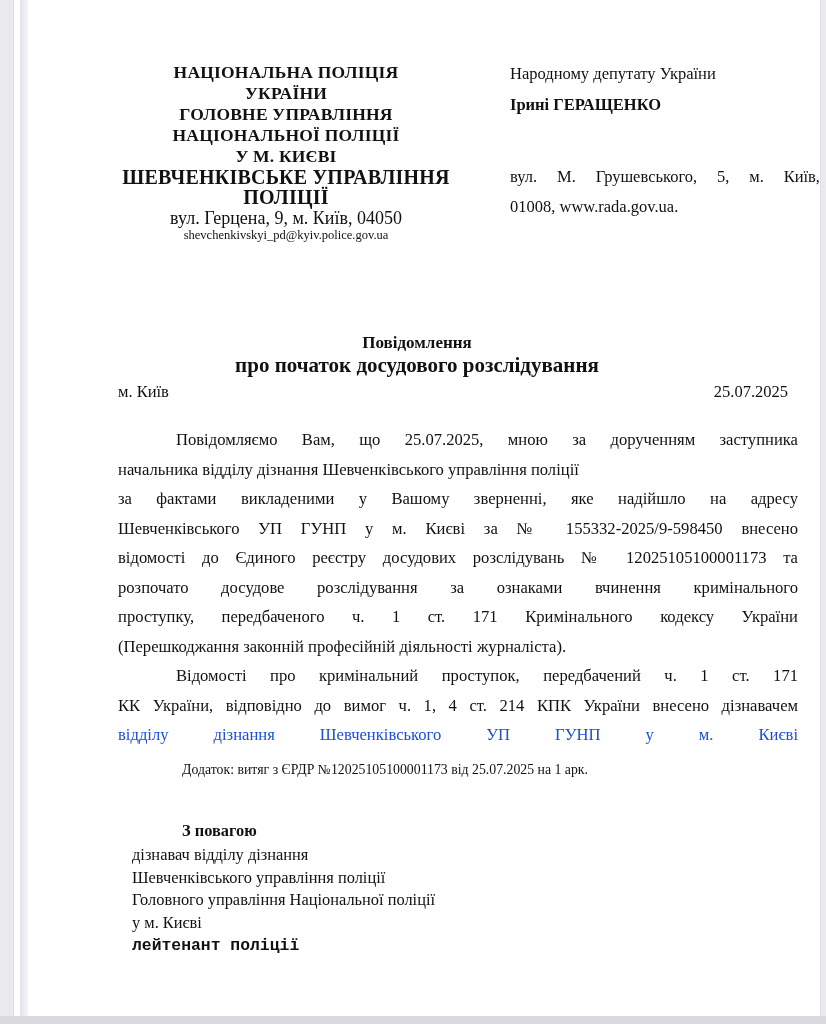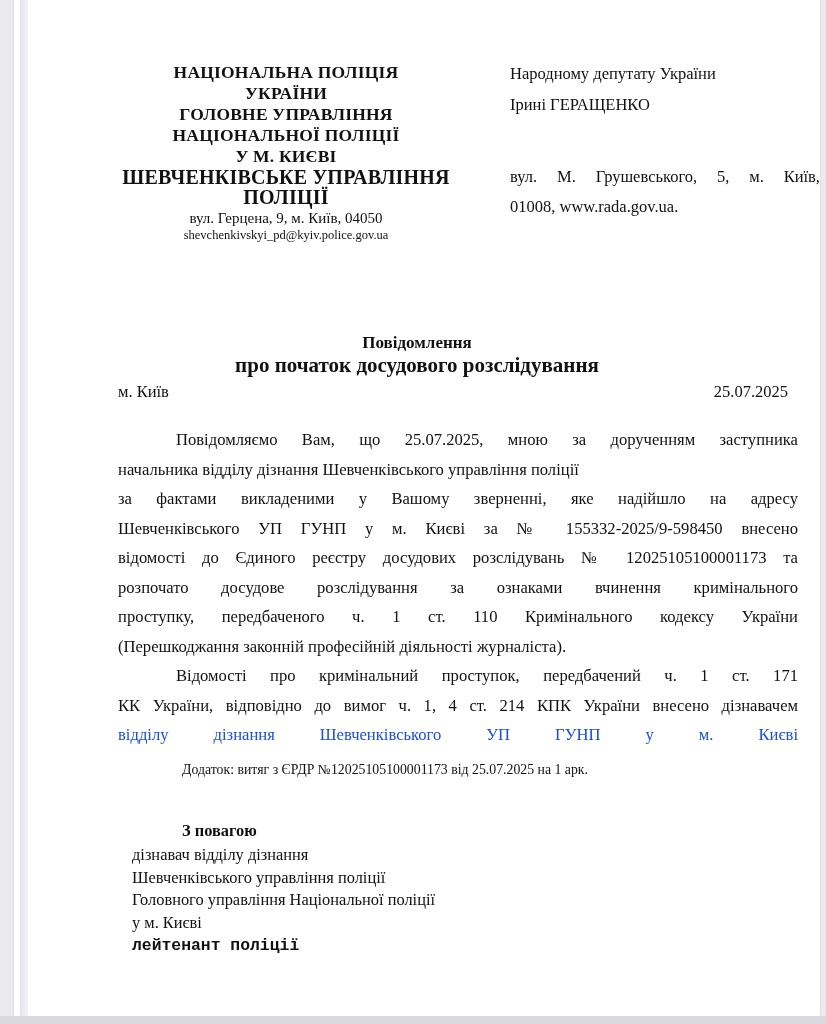--- a/index.html
+++ b/index.html
@@ -62,39 +62,39 @@
     font-size: 17.5px;
     line-height: 21px;
     letter-spacing: 0.2px;
   }
   .lh-line.sub {
     font-size: 20px;
     line-height: 20px;
   }
   .lh-addr {
     font-weight: normal;
-    font-size: 15px;
+    font-size: 18px;
     line-height: 18px;
     margin-top: 2px;
   }
   .lh-email {
     font-weight: normal;
     font-size: 12.5px;
     line-height: 16px;
   }
   .addressee {
     margin-left: 60px;
     width: 330px;
     font-size: 16.5px;
   }
   .addr-to {
     line-height: 24px;
   }
   .addr-name {
-    font-weight: normal;
+    font-weight: bold;
     line-height: 30px;
     margin-top: 4px;
   }
   .addr-street {
     margin-top: 42px;
     line-height: 30px;
     text-align: justify;
     text-align-last: justify;
     width: 310px;
   }
@@ -218,21 +218,21 @@
 
     <div class="body">
 
       <p class="para">
         <span class="justify-line" style="text-indent:58px;">Повідомляємо Вам, що 25.07.2025, мною за дорученням заступника</span>
         <span class="plain-line">начальника відділу дізнання Шевченківського управління поліції</span>
         <span class="justify-line">за фактами викладеними у Вашому зверненні, яке надійшло на адресу</span>
         <span class="justify-line">Шевченківського УП ГУНП у м. Києві за № 155332-2025/9-598450 внесено</span>
         <span class="justify-line">відомості до Єдиного реєстру досудових розслідувань № 12025105100001173 та</span>
         <span class="justify-line">розпочато досудове розслідування   за ознаками вчинення кримінального</span>
-        <span class="justify-line">проступку, передбаченого ч. 1 ст. 110 Кримінального кодексу України</span>
+        <span class="justify-line">проступку, передбаченого ч. 1 ст. 171 Кримінального кодексу України</span>
         <span class="plain-line">(Перешкоджання законній професійній діяльності журналіста).</span>
       </p>
 
       <p class="para">
         <span class="justify-line" style="text-indent:58px;">Відомості про кримінальний проступок, передбачений ч. 1 ст. 171</span>
         <span class="justify-line">КК України, відповідно до вимог ч. 1, 4 ст. 214 КПК України внесено дізнавачем</span>
         <span class="justify-line faded">відділу дізнання Шевченківського УП ГУНП у м. Києві</span>
       </p>
 
     </div>

